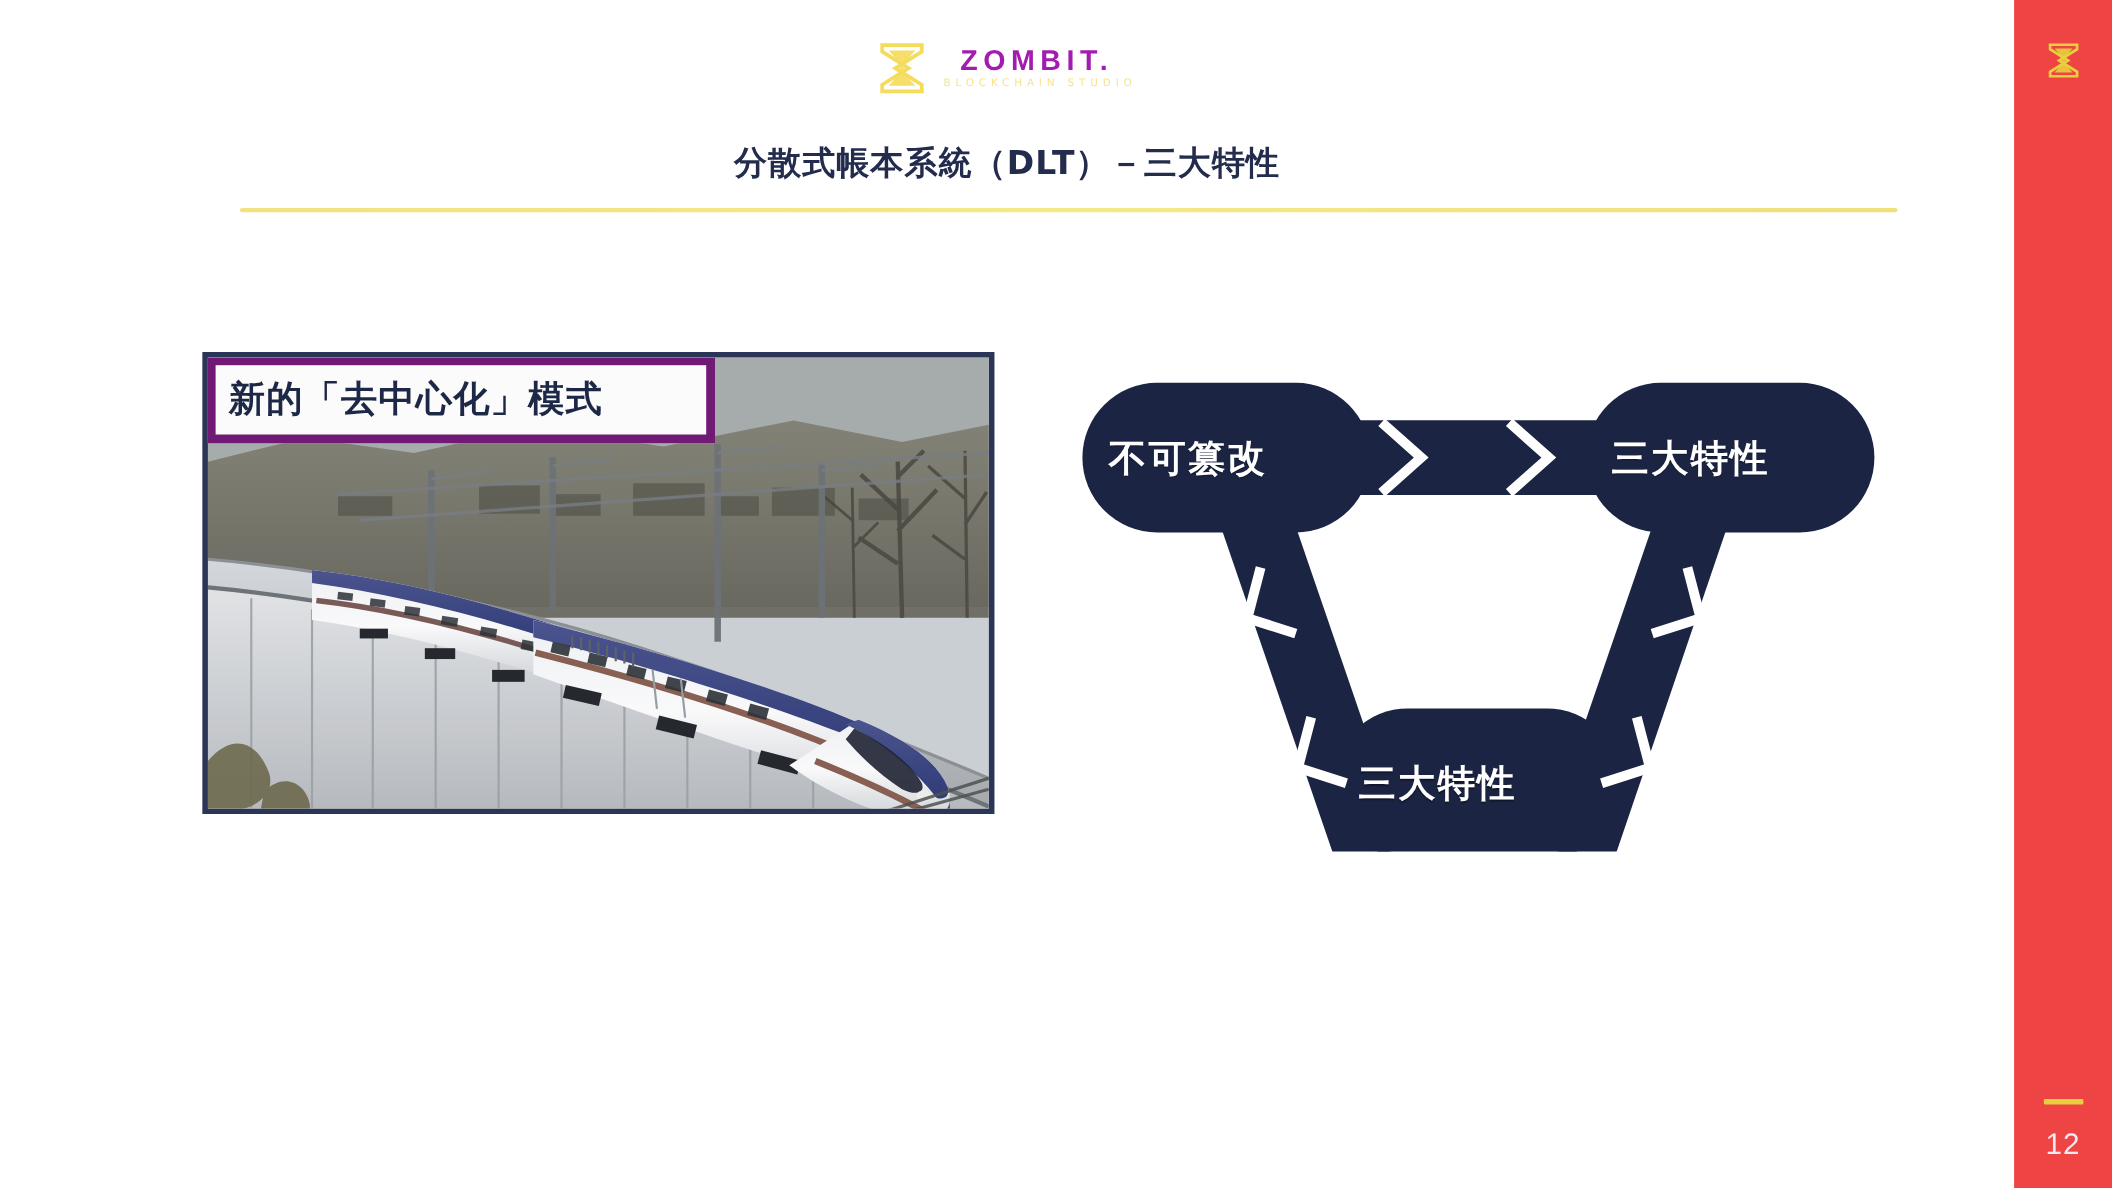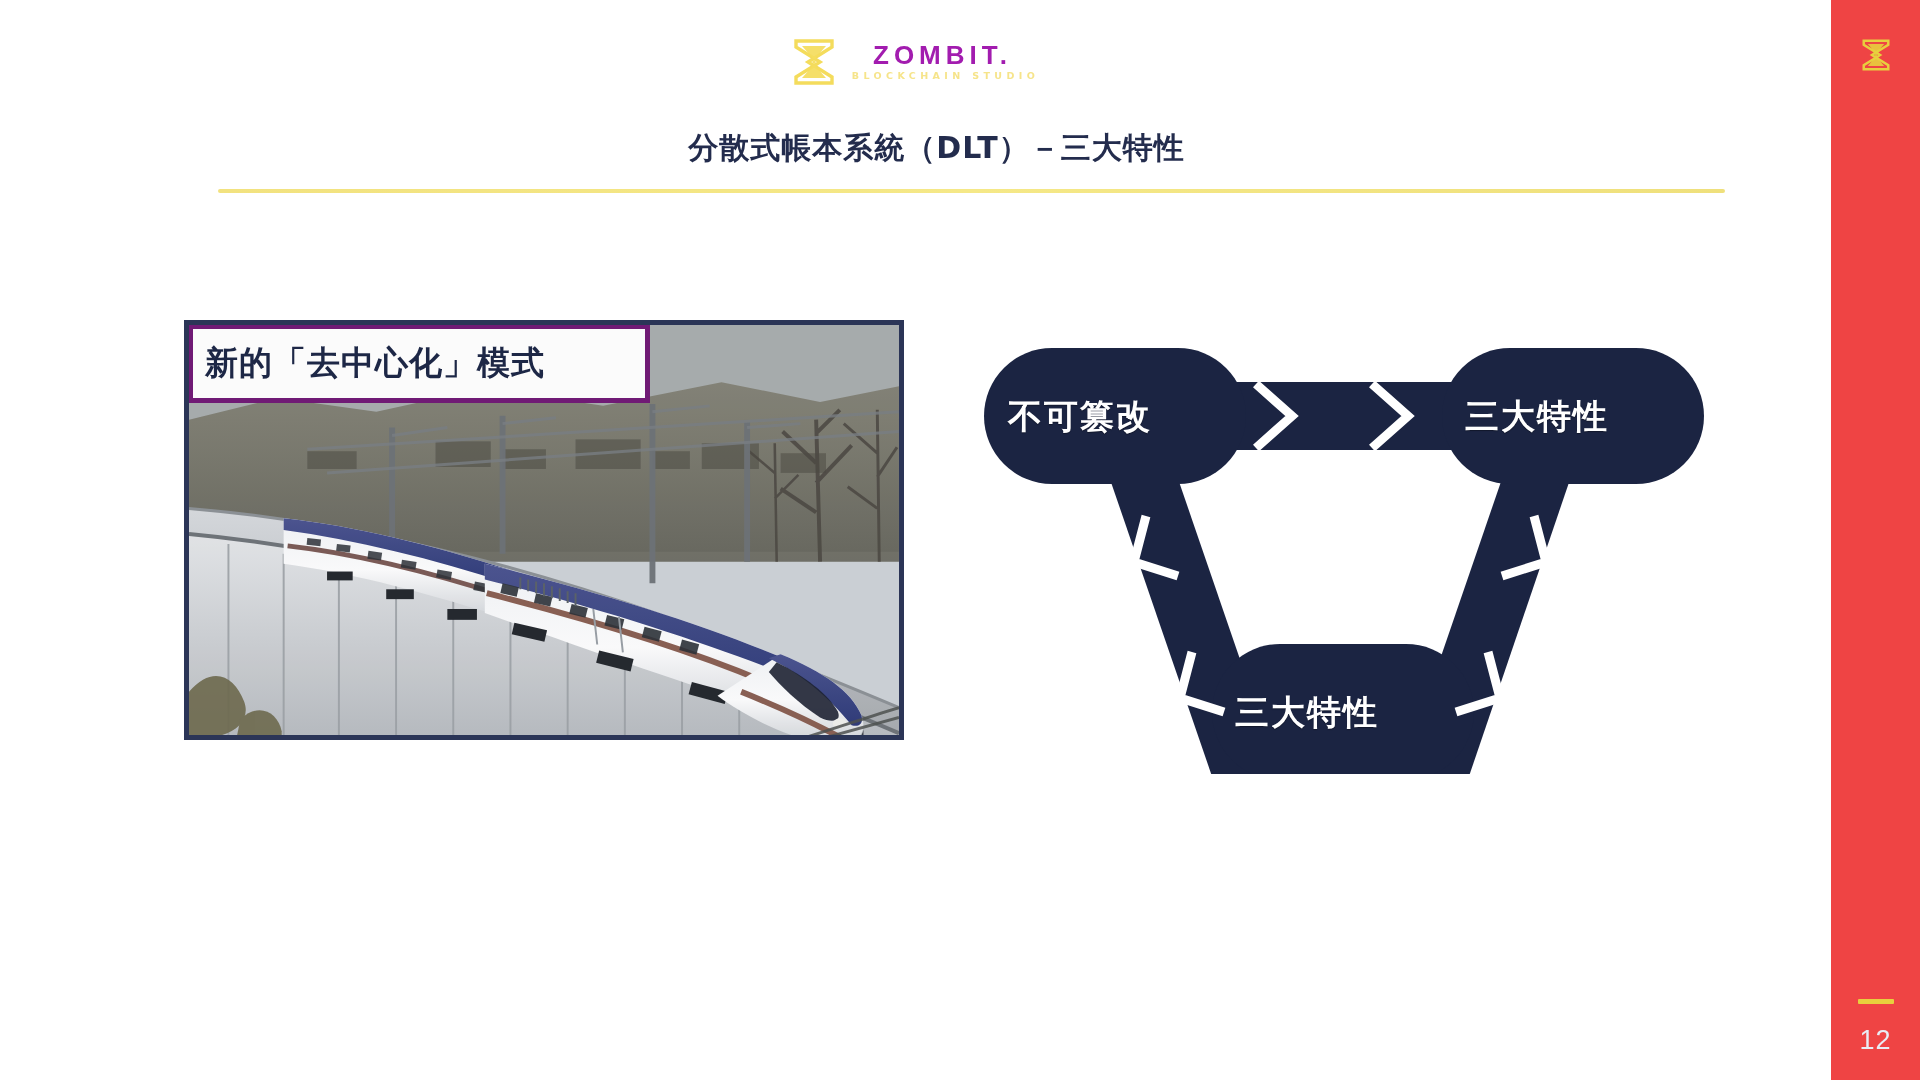--- a/index.html
+++ b/index.html
@@ -22,51 +22,50 @@
     display:flex; align-items:center; justify-content:center; gap:10px;
   }
   #brand-mark { width:44px; height:48px; display:block; }
   #brand-text { display:flex; flex-direction:column; align-items:center; }
   #brand-word {
     font-size:26px; font-weight:bold; letter-spacing:5px;
     color:#a21caf; line-height:0.95;
     font-family:Liberation Sans, sans-serif;
   }
   #brand-sub {
-    font-size:9.5px; font-weight:bold; letter-spacing:4.4px;
+    font-size:9.5px; font-weight:normal; letter-spacing:4.4px;
     color:#f6e48a; margin-top:3px; padding-left:6px;
     font-family:"DejaVu Sans", sans-serif;
   }
 
   
   #slide-title {
     position:absolute; left:0; top:128px; width:1831px;
     text-align:center;
     font-size:30px; font-weight:bold; letter-spacing:1px;
     color:#232c4d;
     font-family:"DejaVu Sans","Liberation Sans", sans-serif;
-    margin-left:21px;
   }
   #title-rule {
     position:absolute; left:218px; top:189px; width:1507px; height:4px;
     background:linear-gradient(to right,#f2e27f,#f5e887,#efe07c);
     border-radius:2px;
   }
 
   
   #photo-panel {
     position:absolute; left:184px; top:320px; width:720px; height:420px;
     border:5px solid #2b3557; background:#cfd4d8; overflow:hidden;
   }
   #photo-scene { position:absolute; inset:0; }
 
   
   #photo-caption {
     position:absolute; left:-1px; top:-1px; width:462px; height:79px;
-    background:#fbfbfb; border:5px solid #701a75;
+    background:#fbfbfb; border:8px solid #701a75;
     display:flex; align-items:center; z-index:9;
   }
   #photo-caption span {
     font-size:33px; font-weight:bold; color:#1d2746; letter-spacing:1px;
     padding-left:12px; white-space:nowrap;
     font-family:"DejaVu Sans","Liberation Sans", sans-serif;
   }
 
   
   #diagram { position:absolute; left:960px; top:318px; width:760px; height:456px; }

